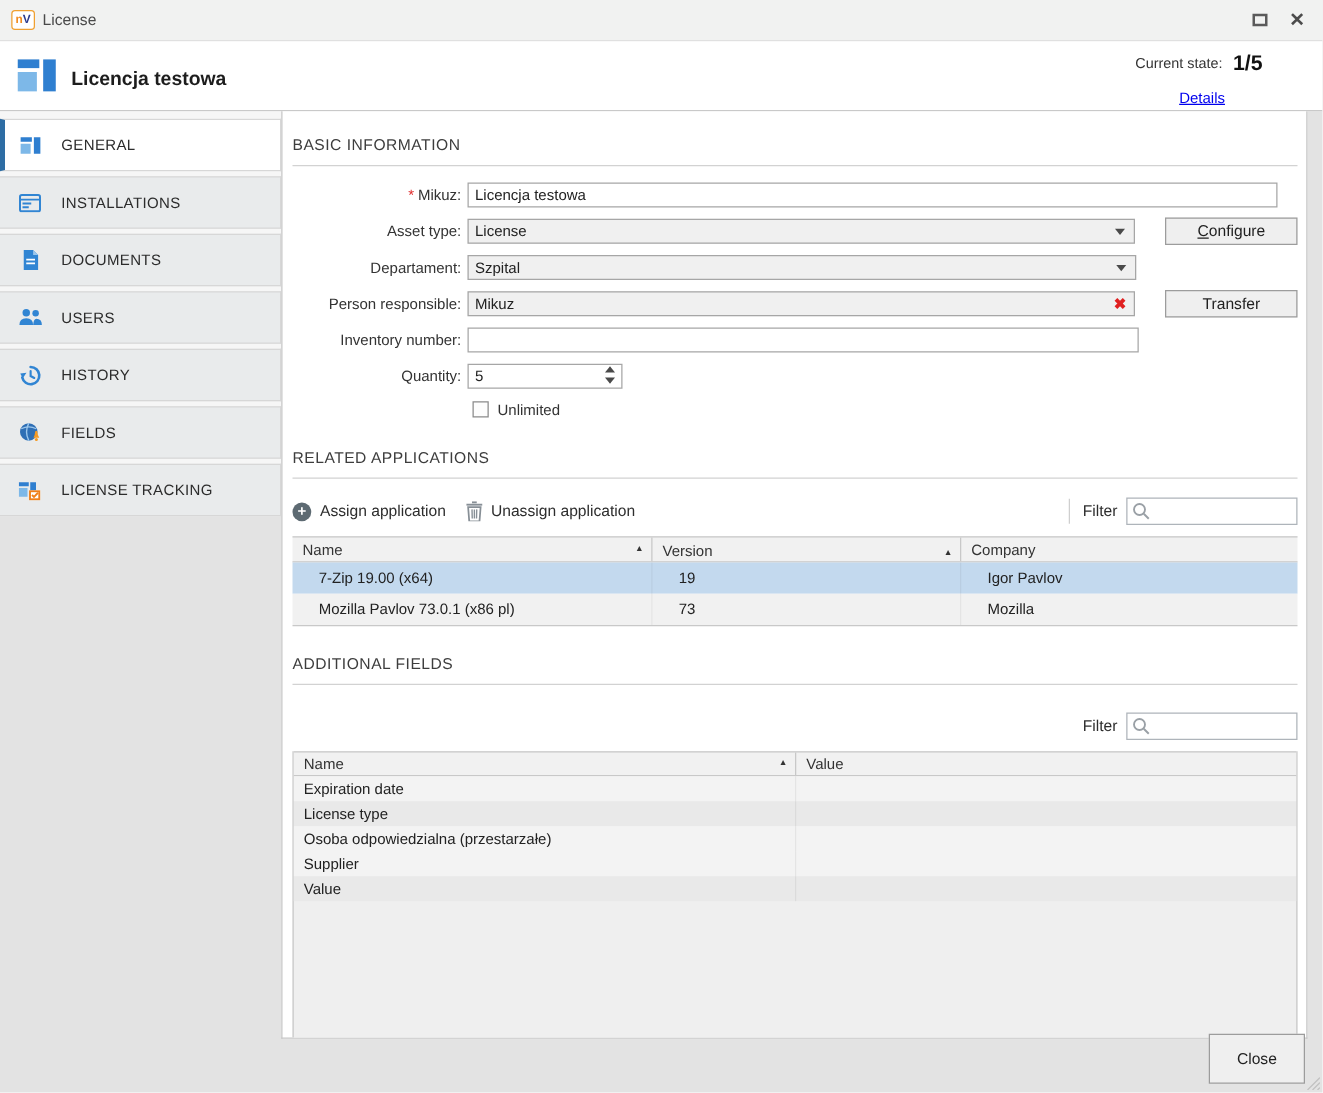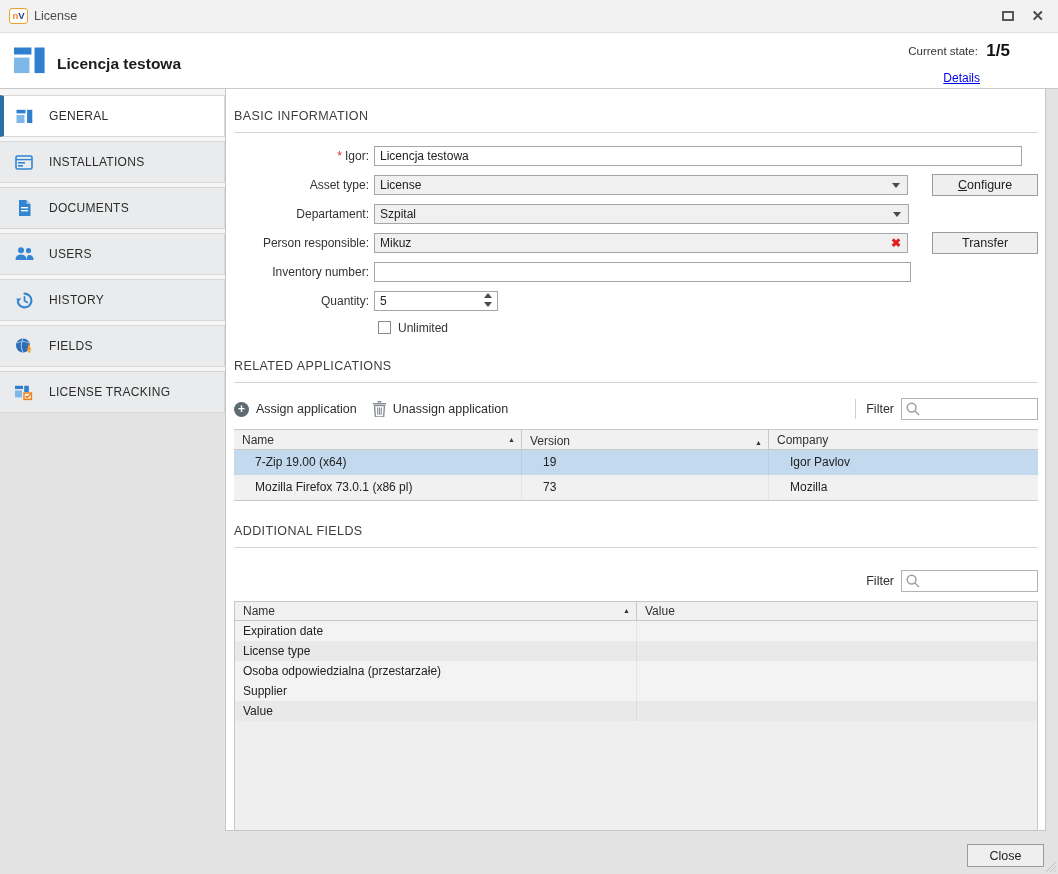--- a/index.html
+++ b/index.html
@@ -139,21 +139,21 @@
   .aft-hcell { font-size:12px; color:#333; padding:2px 6px 0 8px; border-right:1px solid #c8c8c8; display:flex; cursor:pointer; }
   .aft-hcell:last-child { border-right:none; }
   .a1 { width:402px; flex:none; } .a2 { flex:1; }
   .aft-row { display:flex; height:20px; cursor:pointer; }
   .aft-row.odd { background:#f3f3f3; }
   .aft-row.even { background:#e9e9e9; }
   .aft-cell { font-size:12px; color:#222; padding:3px 6px 0 8px; border-right:1px solid rgba(0,0,0,0.06); white-space:nowrap; overflow:hidden; }
   .aft-cell:last-child { border-right:none; }
   
   .close-btn {
-    position:absolute; right:14px; bottom:7px; width:77px; height:23px;
+    position:absolute; right:14px; bottom:7px; width:77px; height:40px;
     background:#efefef; border:1px solid #9c9c9c;
     font-family:"Liberation Sans",sans-serif; font-size:12.5px; color:#1f1f1f; cursor:pointer;
   }
   .grip { position:absolute; right:2px; bottom:2px; opacity:0.45; }
 </style>
 </head>
 <body>
 
 <div class="titlebar">
   <div class="app-icon"><span class="n">n</span><span class="v">V</span></div>
@@ -267,21 +267,21 @@
   </div>
 </div>
 
 <div class="content">
 
   <div class="section-title">BASIC INFORMATION</div>
   <div class="rule"></div>
 
   <div class="form">
     <div class="frow">
-      <div class="flabel"><span class="req">*</span><span>Igor:</span></div>
+      <div class="flabel"><span class="req">*</span><span>Mikuz:</span></div>
       <div class="ctrl" style="width:648px;">
         <input class="tinput" value="Licencja testowa" style="">
       </div>
     </div>
 
     <div class="frow">
       <div class="flabel">Asset type:</div>
       <div class="ctrl combo" style="width:535px;">
         <span class="cval">License</span>
         <span class="caret"></span>
@@ -374,21 +374,21 @@
       <div class="rat-hcell c3">
           <span>Company</span>
         </div>
     </div>
     <div class="rat-row sel">
       <div class="rat-cell c1">7-Zip 19.00 (x64)</div>
       <div class="rat-cell c2">19</div>
       <div class="rat-cell c3">Igor Pavlov</div>
     </div>
     <div class="rat-row alt">
-      <div class="rat-cell c1">Mozilla Firefox 73.0.1 (x86 pl)</div>
+      <div class="rat-cell c1">Mozilla Pavlov 73.0.1 (x86 pl)</div>
       <div class="rat-cell c2">73</div>
       <div class="rat-cell c3">Mozilla</div>
     </div>
   </div>
 
   <div class="section-title" style="margin-top:23px;">ADDITIONAL FIELDS</div>
   <div class="rule"></div>
 
   <div class="filter-row">
     <span class="filter-label">Filter</span>

